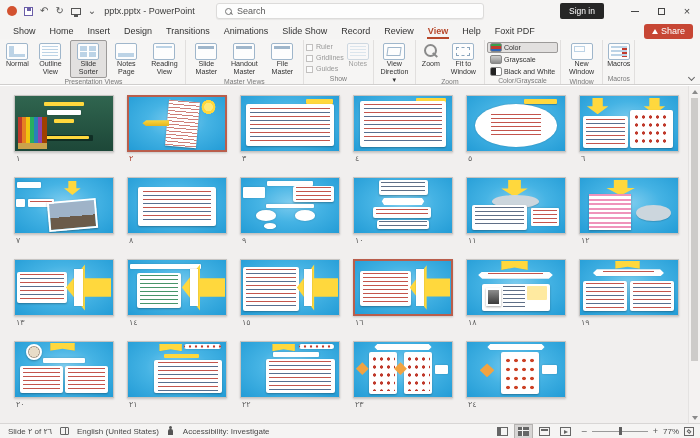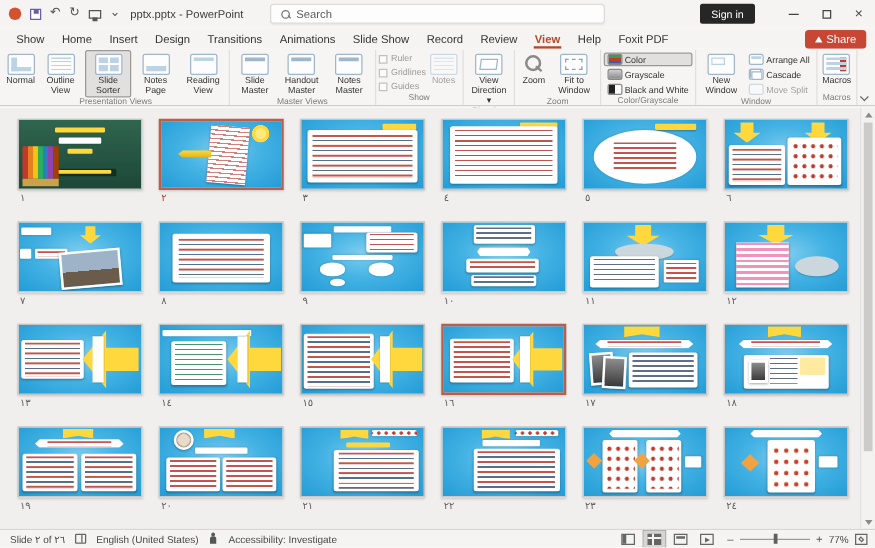--- a/index.html
+++ b/index.html
@@ -237,21 +237,21 @@
           <div class="rbtn big">
             <span class="ric ri-slide-master"></span>
             <span>Slide Master</span>
           </div>
           <div class="rbtn big">
             <span class="ric ri-handout-master"></span>
             <span>Handout Master</span>
           </div>
           <div class="rbtn big">
             <span class="ric ri-notes-master"></span>
-            <span>Notes Master</span>
+            <span>File Master</span>
           </div>
         </div>
         <div class="rlabel">Master Views</div>
       </div>
       <div class="rgroup">
         <div class="ritems">
           <div class="rcol">
             <label class="rcheck disabled">
               <span class="cbox"></span>
               <span>Ruler</span>
@@ -312,34 +312,20 @@
           </div>
         </div>
         <div class="rlabel">Color/Grayscale</div>
       </div>
       <div class="rgroup">
         <div class="ritems">
           <div class="rbtn big">
             <span class="ric ri-new-window"></span>
             <span>New Window</span>
           </div>
-          <div class="rcol">
-            <div class="rbtn small">
-              <span class="ric ri-arrange-all sm"></span>
-              <span>Arrange All</span>
-            </div>
-            <div class="rbtn small">
-              <span class="ric ri-cascade sm"></span>
-              <span>Cascade</span>
-            </div>
-            <div class="rbtn small disabled">
-              <span class="ric ri-move-split sm"></span>
-              <span>Move Split</span>
-            </div>
-          </div>
         </div>
         <div class="rlabel">Window</div>
       </div>
       <div class="rgroup">
         <div class="ritems">
           <div class="rbtn big">
             <span class="ric ri-macros"></span>
             <span>Macros</span>
           </div>
         </div>
@@ -495,32 +481,20 @@
           <div class="snum">١٥</div>
         </div>
         <div class="scell">
           <div class="thumb bg-blue sel">
             <div class="sh sh-panel" style="left: 5%; top: 18%; width: 53%; height: 66%;"></div>
             <div class="sh sh-linesr" style="left: 8%; top: 22%; width: 47%; height: 58%;"></div>
             <div class="sh sh-arrowL" style="left: 57%; top: 8%; width: 42%; height: 84%;"></div>
             <div class="sh sh-strip" style="left: 64%; top: 16%; width: 8%; height: 68%;"></div>
           </div>
           <div class="snum">١٦</div>
-        </div>
-        <div class="scell">
-          <div class="thumb bg-blue">
-            <div class="sh sh-ribbon" style="left: 33%; top: 2%; width: 29%; height: 16%;"></div>
-            <div class="sh sh-hex c-w" style="left: 7%; top: 21%; width: 85%; height: 13%;"></div>
-            <div class="sh sh-linesr" style="left: 19%; top: 24%; width: 61%; height: 7%;"></div>
-            <div class="sh sh-photo c-ppl" style="left: 5%; top: 40%; width: 19%; height: 48%; transform: rotate(-4deg);"></div>
-            <div class="sh sh-photo c-ppl" style="left: 15%; top: 45%; width: 19%; height: 48%; transform: rotate(3deg);"></div>
-            <div class="sh sh-panel" style="left: 37%; top: 40%; width: 56%; height: 50%;"></div>
-            <div class="sh sh-linesd" style="left: 40%; top: 44%; width: 50%; height: 42%;"></div>
-          </div>
-          <div class="snum">١٧</div>
         </div>
         <div class="scell">
           <div class="thumb bg-blue">
             <div class="sh sh-ribbon" style="left: 35%; top: 2%; width: 27%; height: 16%;"></div>
             <div class="sh sh-hex c-w" style="left: 9%; top: 21%; width: 81%; height: 13%;"></div>
             <div class="sh sh-linesr" style="left: 21%; top: 24%; width: 57%; height: 7%;"></div>
             <div class="sh sh-panel" style="left: 15%; top: 43%; width: 70%; height: 50%;"></div>
             <div class="sh sh-photo c-ppl" style="left: 19%; top: 50%; width: 16%; height: 34%;"></div>
             <div class="sh sh-rect c-ynote" style="left: 61%; top: 48%; width: 21%; height: 24%;"></div>
             <div class="sh sh-linesd" style="left: 37%; top: 48%; width: 22%; height: 38%;"></div>

